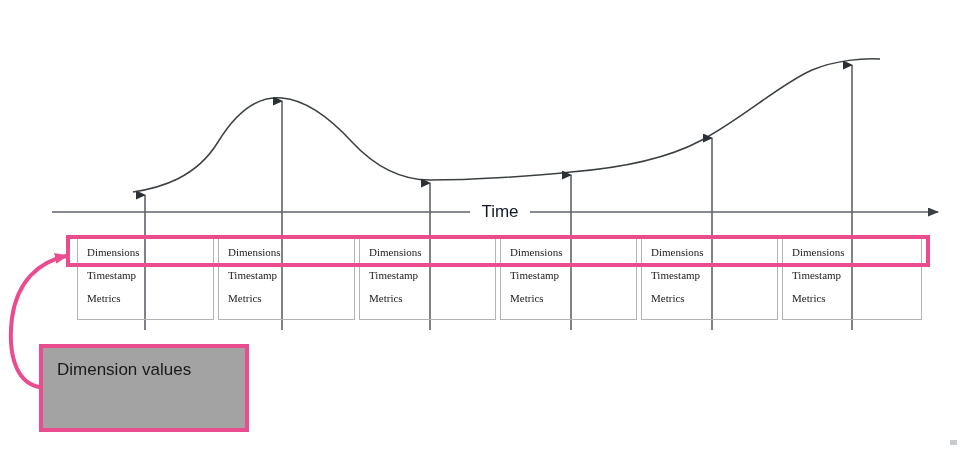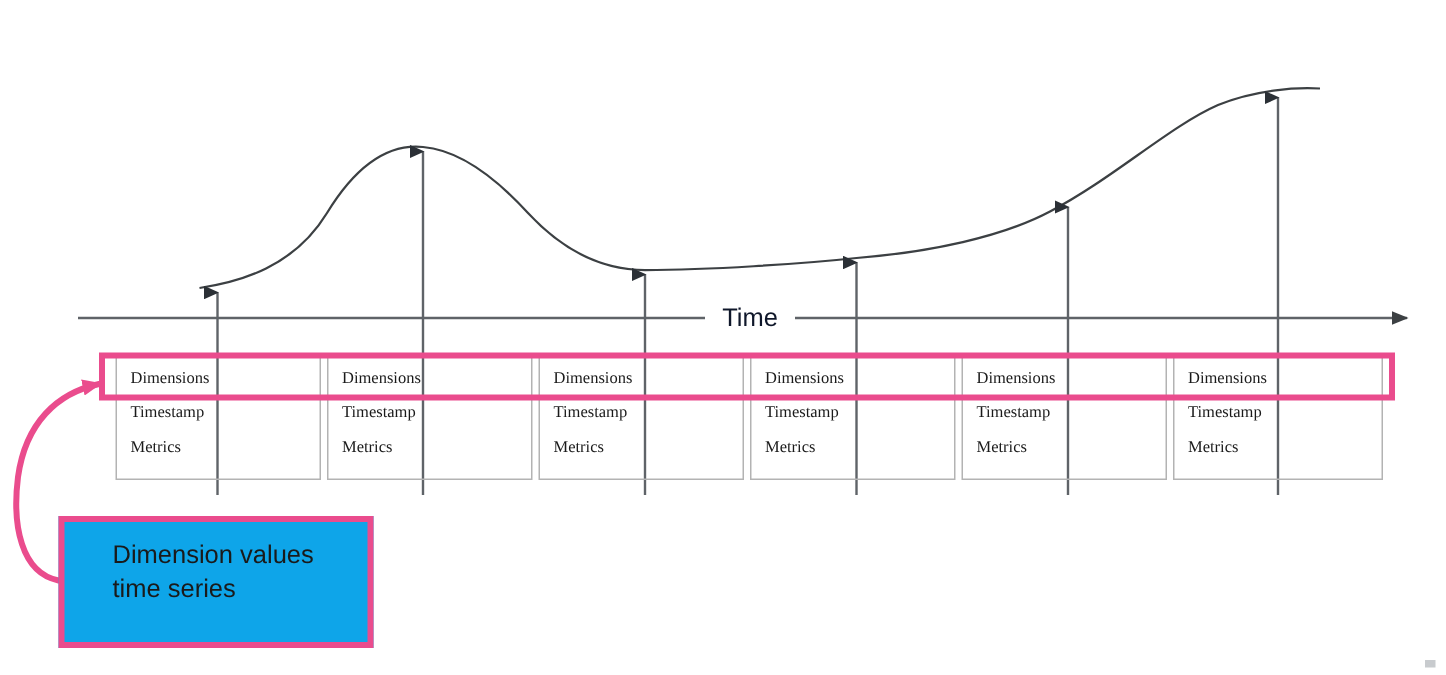--- a/index.html
+++ b/index.html
@@ -42,22 +42,22 @@
     position: absolute;
     box-sizing: border-box;
     border: 4px solid #EA4C8D;
     background: transparent;
     pointer-events: none;
   }
   .note-box {
     position: absolute;
     box-sizing: border-box;
     border: 4px solid #EA4C8D;
-    background: #0ea5e9;
-    padding: 10px 12px 8px 32px;
+    background: #a3a3a3;
+    padding: 10px 12px 8px 14px;
   }
   .note-line {
     font-family: "Liberation Sans", sans-serif;
     font-size: 17px;
     line-height: 23px;
     color: #1a1a1a;
     white-space: nowrap;
   }
   .axis-label {
     position: absolute;
@@ -153,17 +153,16 @@
         <div class="ts-line" style="color: rgb(26, 26, 26);">Metrics</div>
       </div>
     </div>
 
   <div class="highlight-rect" id="dim-highlight" style="left: 66px; top: 235px; width: 864px; height: 32px; border-color: rgb(234, 76, 141);"></div>
 
   <div class="axis-label" id="axis-label" style="left: 500px; top: 212px; transform: translate(-50%, -50%); color: #0f172a;">Time</div>
 
   <div class="note-box" id="callout-box" style="left: 39px; top: 344px; width: 210px; height: 88px; border-color: rgb(234, 76, 141);">
     <div class="note-line">Dimension values</div>
-    <div class="note-line">time series</div>
   </div>
 
   <div class="corner-mark" style="left:950px; top:440px;"></div>
 </div>
 
 </body></html>

